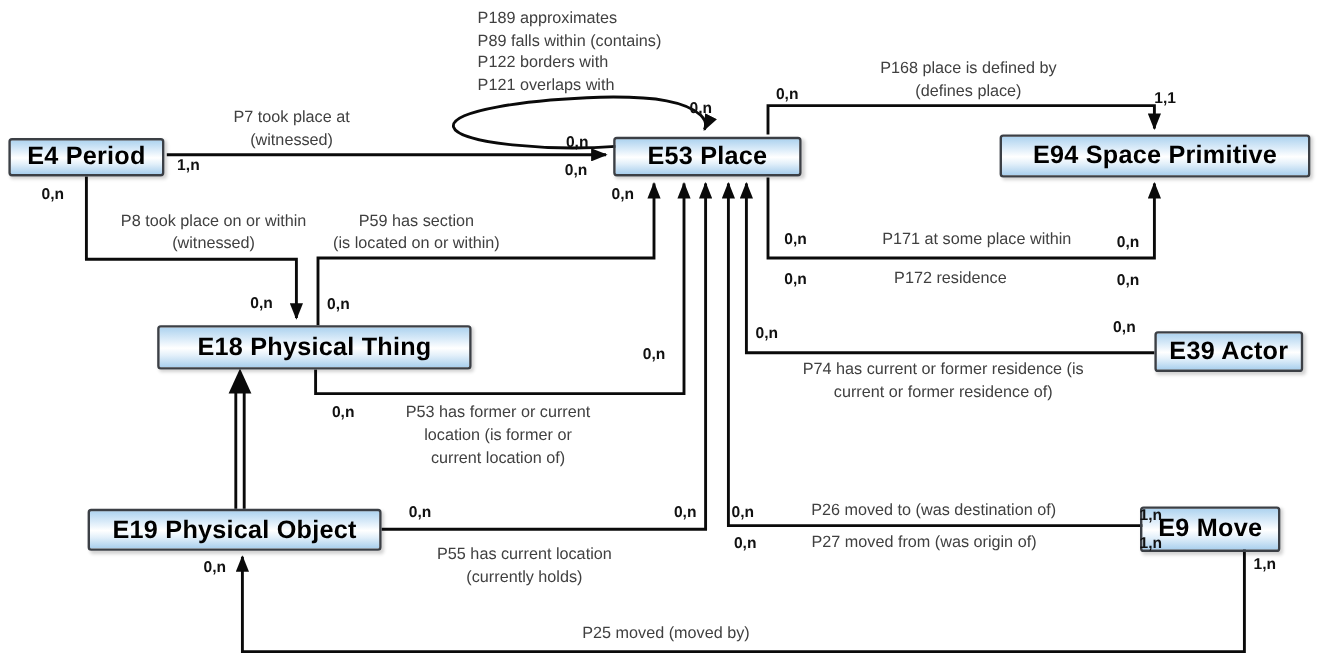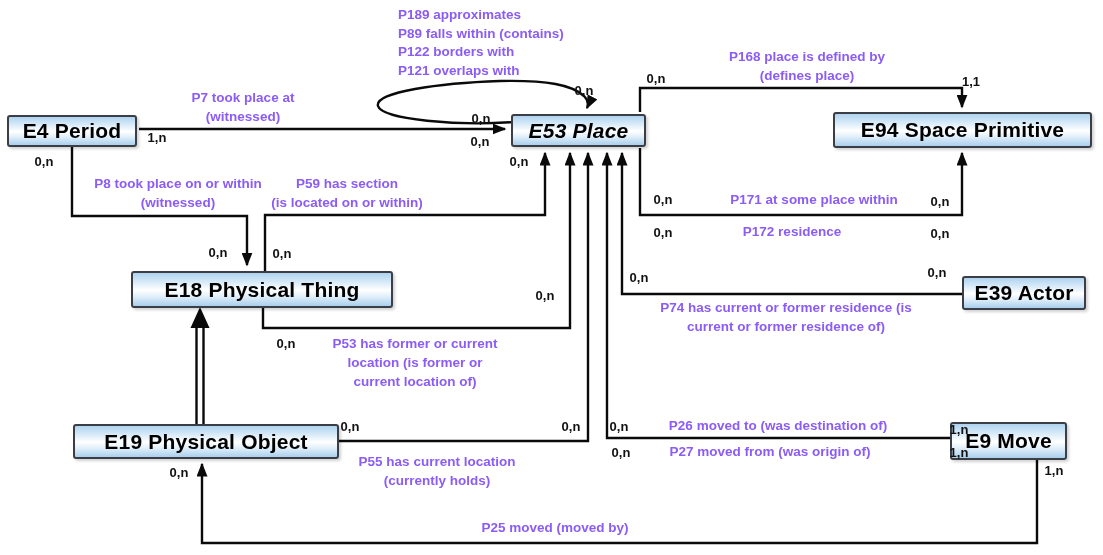--- a/index.html
+++ b/index.html
@@ -11,21 +11,21 @@
   .entity{
     position:absolute;box-sizing:border-box;
     border:2px solid #3b3f45;border-radius:3px;
     background:linear-gradient(180deg,#aed3ef 0%,#dcecf9 30%,#ffffff 52%,#e3f0fa 70%,#a9cfed 100%);
     box-shadow:2px 2px 3px rgba(0,0,0,0.18);
     display:flex;align-items:center;justify-content:center;
     font-weight:bold;font-size:21px;color:#000;letter-spacing:.2px;
   }
   .plabel{
     position:absolute;transform:translate(-50%,-50%);
-    font-weight:bold;font-size:13.5px;line-height:19px;color:#8b5cf6;
+    font-weight:normal;font-size:13.5px;line-height:19px;color:#404040;
     text-align:center;white-space:pre-line;
   }
   .plabel.block{transform:none;text-align:left;line-height:18.5px;}
   .card{
     position:absolute;transform:translate(-50%,-50%);
     font-weight:bold;font-size:13px;color:#111;white-space:nowrap;
   }
 </style>
 </head>
 <body>
@@ -64,33 +64,33 @@
 
       <path d="M196.5 424 V326"></path>
       <path d="M203.5 424 V326"></path>
     </g>
     <polygon points="200,307 190.5,328 209.5,328" fill="#0a0a0a"></polygon>
   </svg>
 
   <div class="entity" style="left:7px;top:115px;width:130px;height:32px;">
     <span>E4 Period</span>
   </div>
-  <div class="entity" style="left:511px;top:114px;width:135px;height:33px;font-style:italic;">
+  <div class="entity" style="left:511px;top:114px;width:157px;height:33px;">
     <span>E53 Place</span>
   </div>
   <div class="entity" style="left:833px;top:112px;width:259px;height:36px;">
     <span>E94 Space Primitive</span>
   </div>
   <div class="entity" style="left:131px;top:271px;width:262px;height:37px;">
     <span>E18 Physical Thing</span>
   </div>
   <div class="entity" style="left:962px;top:276px;width:124px;height:34px;">
     <span>E39 Actor</span>
   </div>
-  <div class="entity" style="left:73px;top:424px;width:266px;height:35px;">
+  <div class="entity" style="left:73px;top:424px;width:245px;height:35px;">
     <span>E19 Physical Object</span>
   </div>
   <div class="entity" style="left:950px;top:422px;width:117px;height:38px;">
     <span>E9 Move</span>
   </div>
 
   <div class="plabel" style="left:243px;top:107px;">P7 took place at
 (witnessed)</div>
   <div class="plabel block" style="left:398px;top:6px;">P189 approximates
 P89 falls within (contains)

